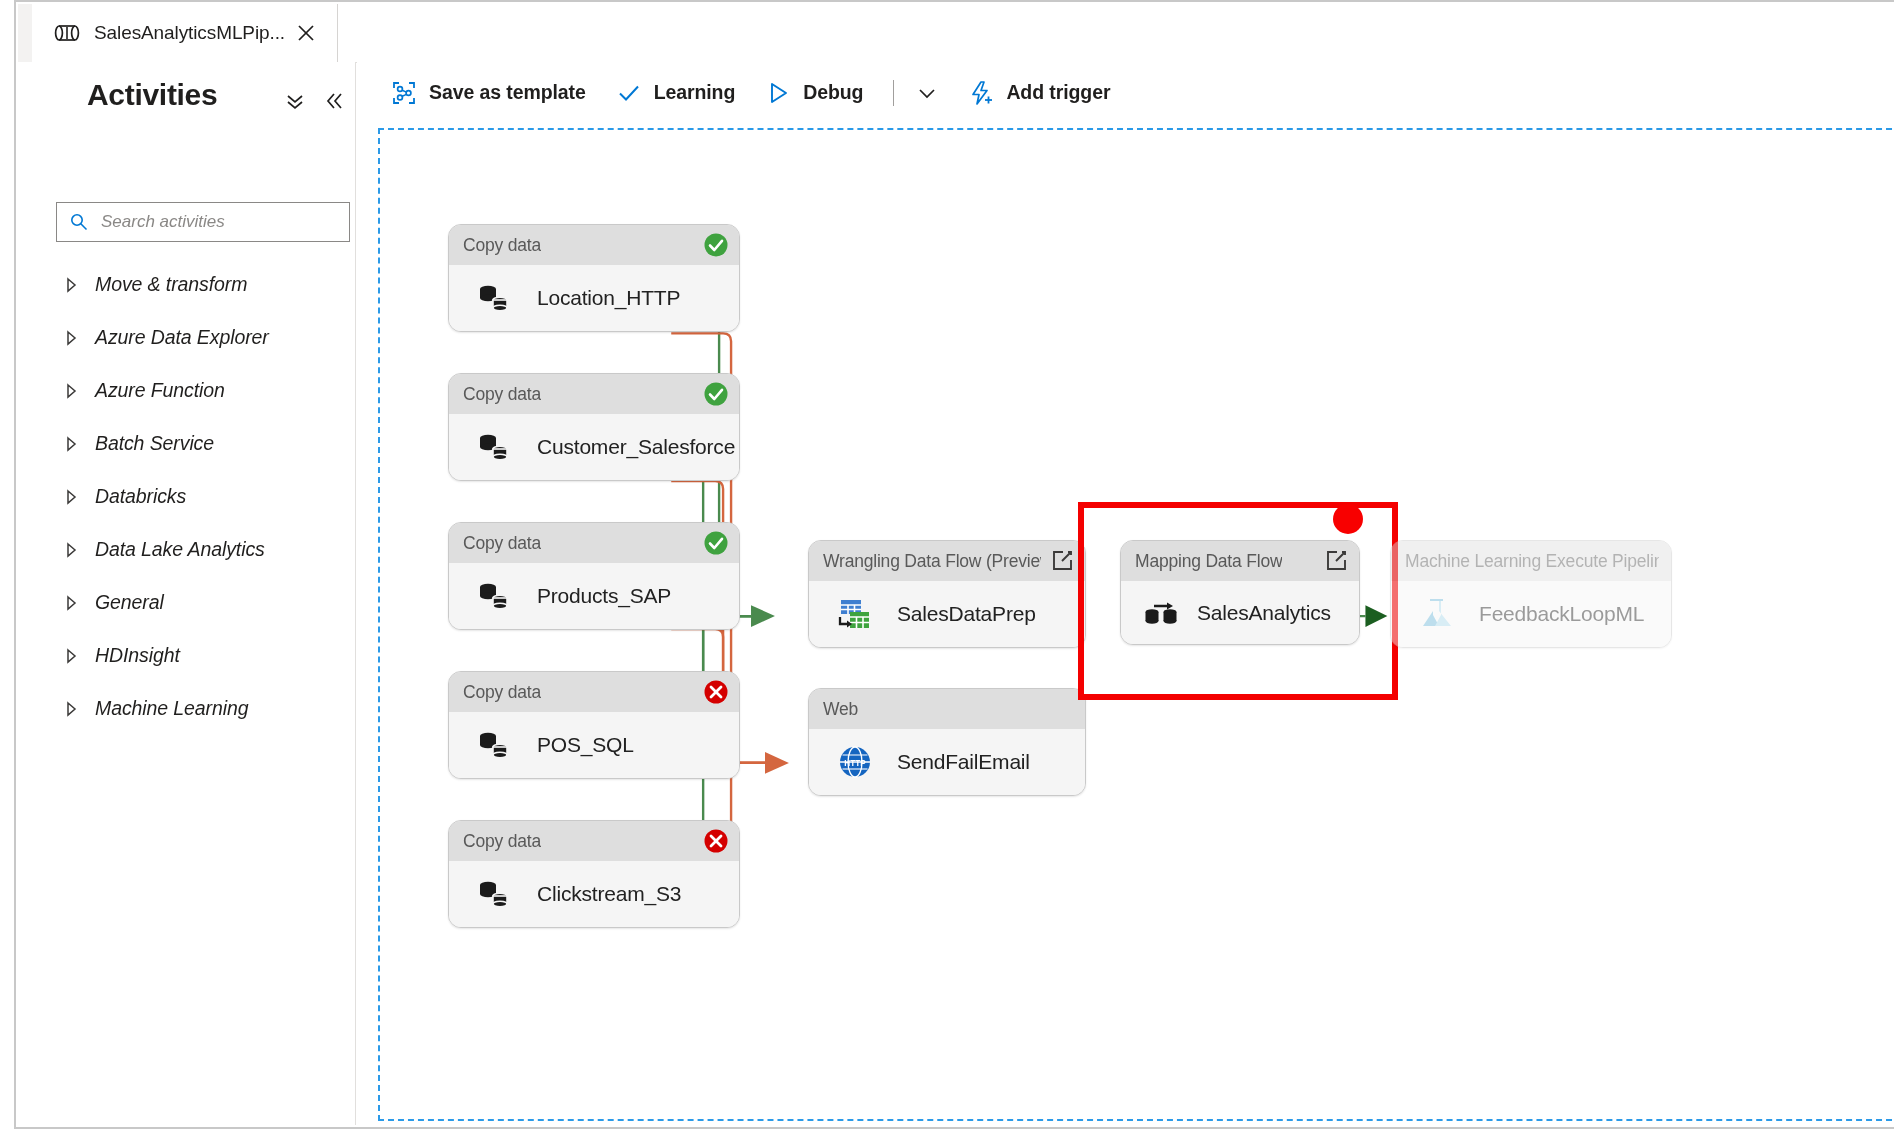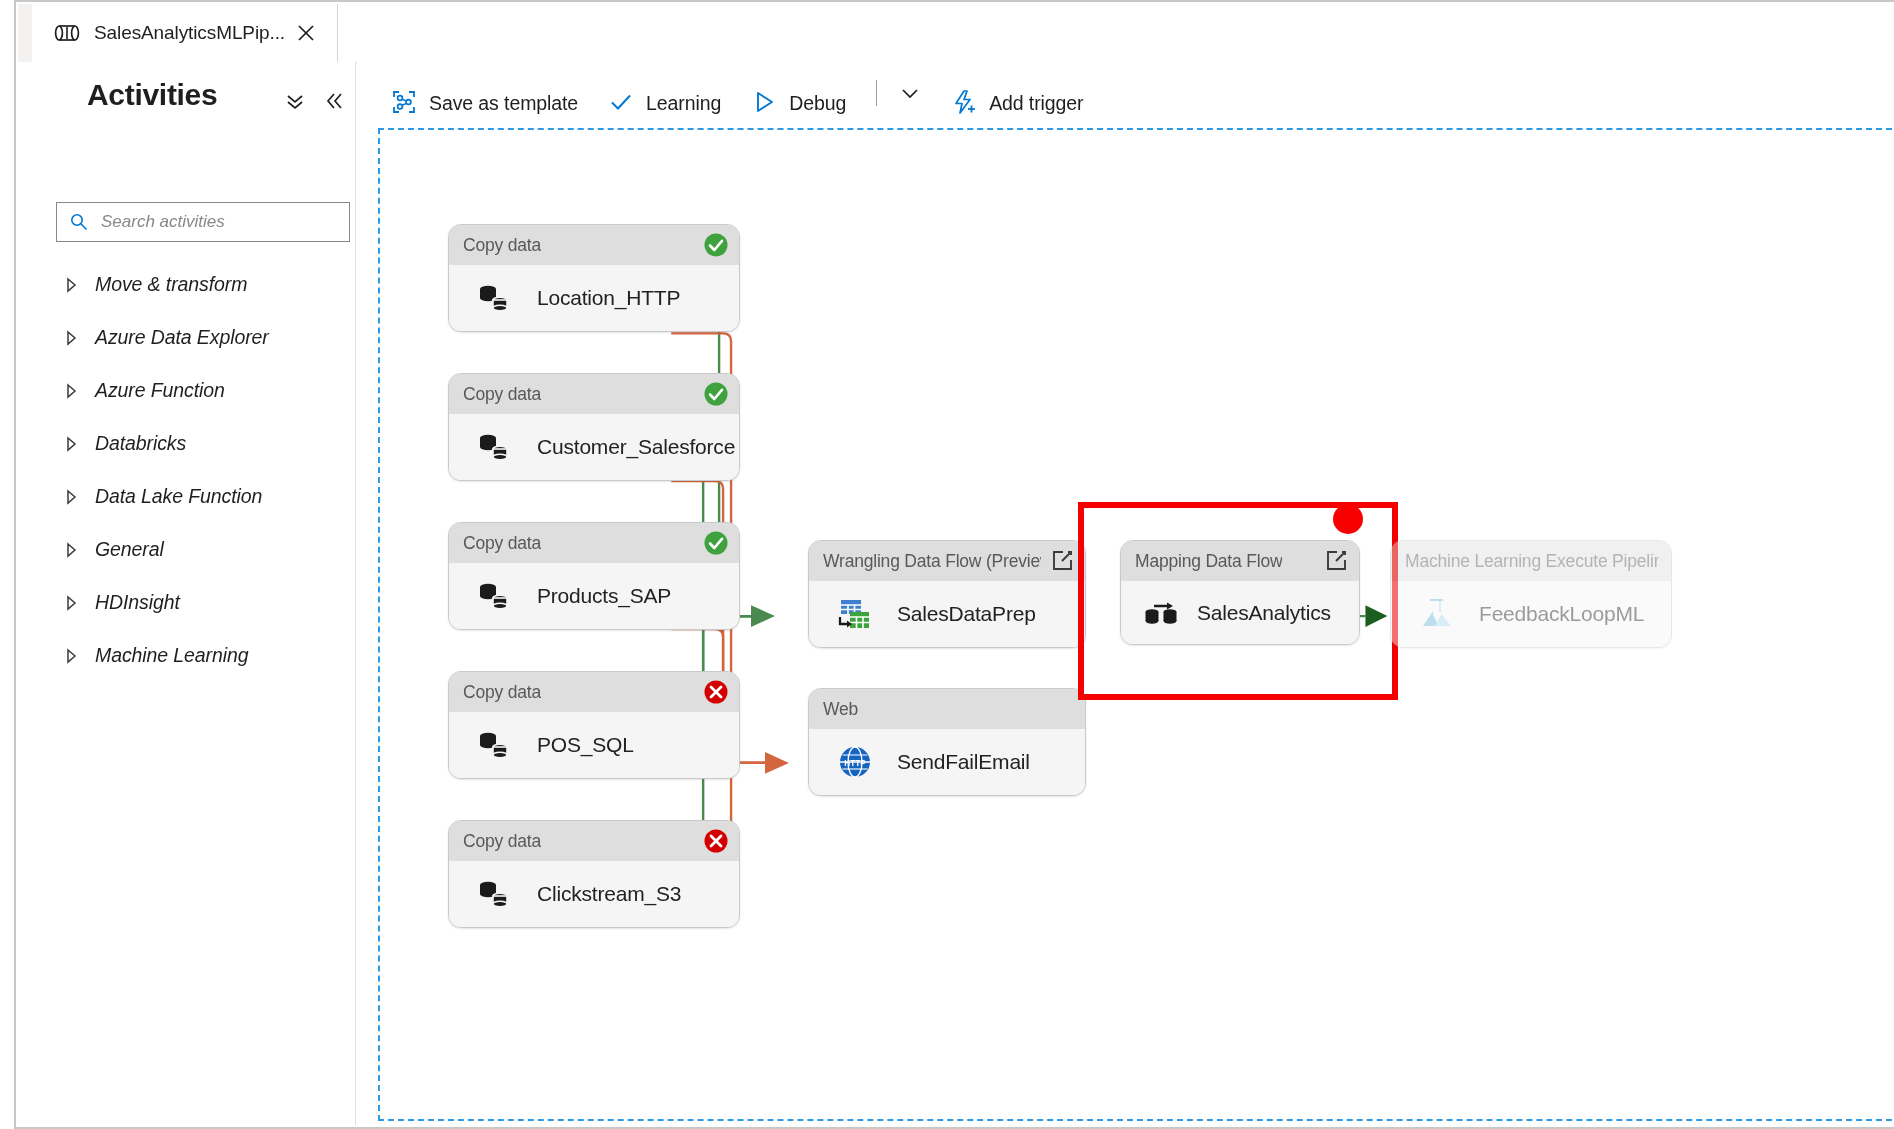--- a/index.html
+++ b/index.html
@@ -101,22 +101,22 @@
   
   .toolbar{
     position:absolute;left:341px;top:60px;right:2px;height:62px;
     background:#ffffff;
     display:flex;align-items:center;
     padding-left:22px;
     box-sizing:border-box;
     border-bottom:1px solid #ffffff;
   }
   .tbtn{
-    display:flex;align-items:flex-end;height:44px;padding:0 12px;
-    cursor:pointer;border-radius:2px;margin-right:6px;
+    display:flex;align-items:center;height:44px;padding:0 12px;
+    cursor:pointer;border-radius:2px;margin-right:6px;font-weight:bold;
   }
   .tbtn .ic{width:26px;height:26px;margin-right:12px;flex:0 0 auto;}
   .tbtn .tx{font-size:19.5px;color:#201f1e;white-space:nowrap;letter-spacing:-0.1px;}
   .tsep{width:1px;height:26px;background:#a19f9d;margin:0 12px;}
   .tcaret{
     display:flex;align-items:center;justify-content:center;
     width:42px;height:42px;cursor:pointer;border-radius:2px;
   }
 
   
@@ -249,29 +249,37 @@
             </svg>
         </span>
         <span class="act-label">Azure Function</span>
       </div>
       <div class="act-item">
         <span class="act-arrow">
           <svg viewBox="0 0 18 18" width="18" height="18">
               <polygon points="6,3 13,9 6,15" fill="none" stroke="#3b3a39" stroke-width="1.5"></polygon>
             </svg>
         </span>
+        <span class="act-label">Batch Service</span>
+      </div>
+      <div class="act-item">
+        <span class="act-arrow">
+          <svg viewBox="0 0 18 18" width="18" height="18">
+              <polygon points="6,3 13,9 6,15" fill="none" stroke="#3b3a39" stroke-width="1.5"></polygon>
+            </svg>
+        </span>
         <span class="act-label">Databricks</span>
       </div>
       <div class="act-item">
         <span class="act-arrow">
           <svg viewBox="0 0 18 18" width="18" height="18">
               <polygon points="6,3 13,9 6,15" fill="none" stroke="#3b3a39" stroke-width="1.5"></polygon>
             </svg>
         </span>
-        <span class="act-label">Data Lake Function</span>
+        <span class="act-label">Data Lake Analytics</span>
       </div>
       <div class="act-item">
         <span class="act-arrow">
           <svg viewBox="0 0 18 18" width="18" height="18">
               <polygon points="6,3 13,9 6,15" fill="none" stroke="#3b3a39" stroke-width="1.5"></polygon>
             </svg>
         </span>
         <span class="act-label">General</span>
       </div>
       <div class="act-item">

